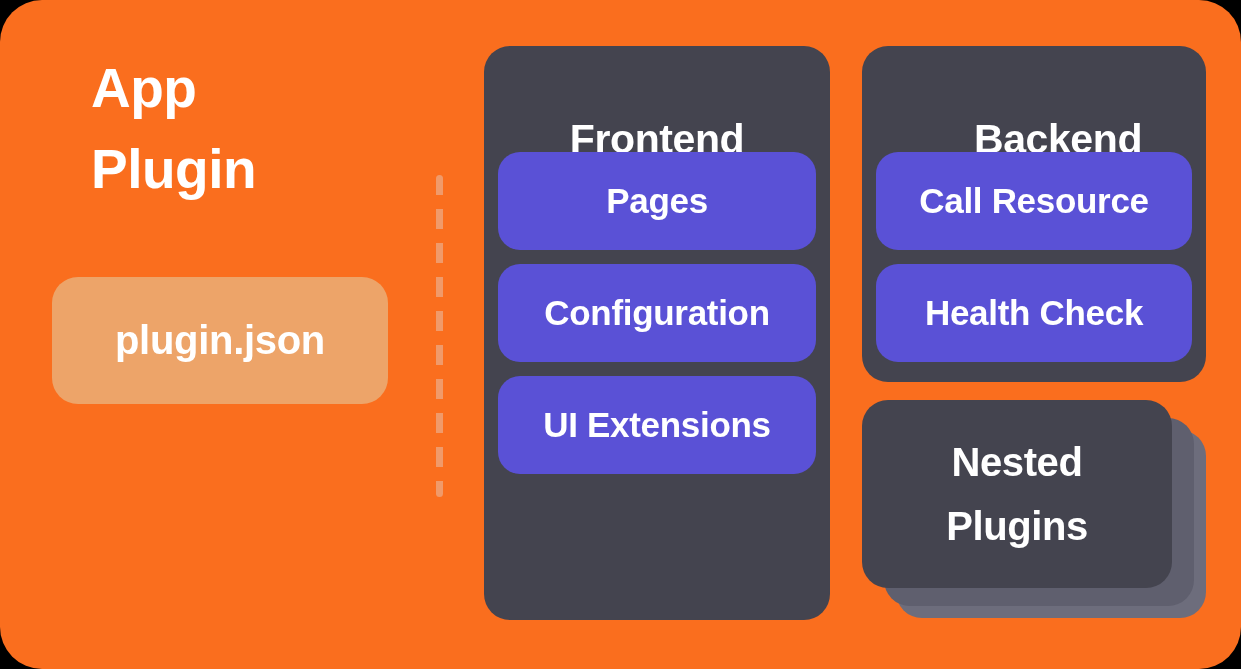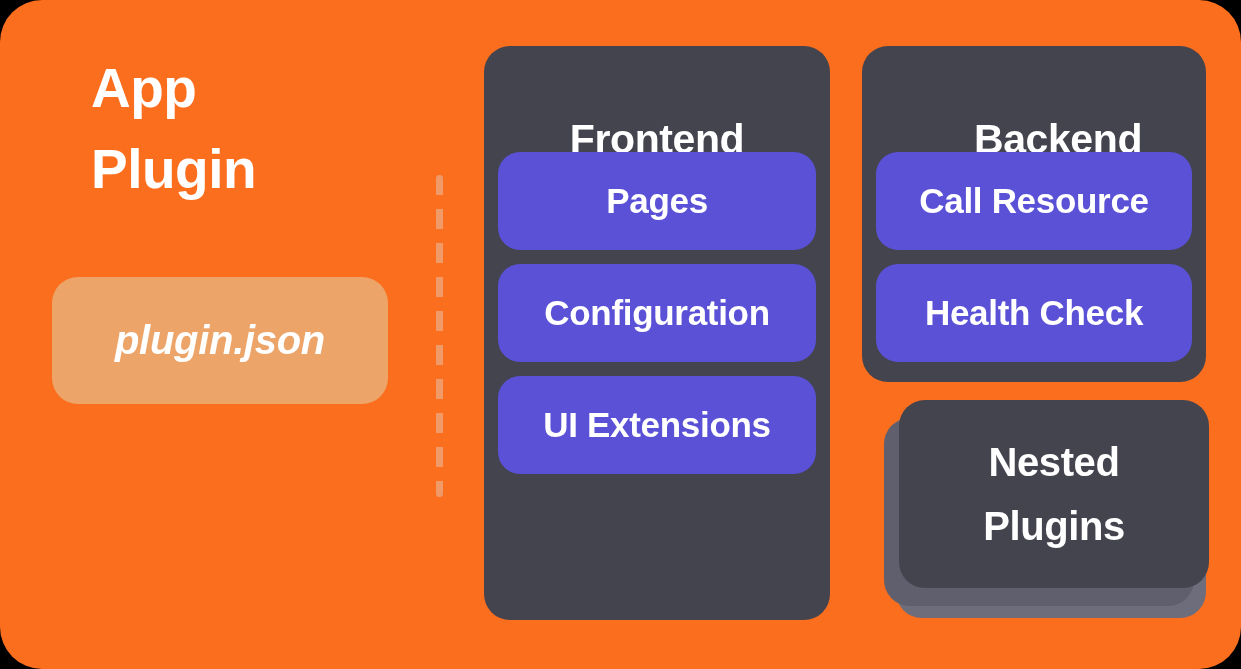--- a/index.html
+++ b/index.html
@@ -58,21 +58,20 @@
     display: flex;
     align-items: center;
     justify-content: center;
     box-sizing: border-box;
   }
   #manifest-label {
     color: #ffffff;
     font-size: 40px;
     font-weight: bold;
     letter-spacing: -0.3px;
-    font-style: italic;
   }
 
   #divider {
     position: absolute;
     left: 436px;
     top: 175px;
     width: 7px;
     height: 322px;
     background-image: linear-gradient(
         to bottom,
@@ -179,21 +178,20 @@
     left: 0;
     top: 0;
     width: 310px;
     height: 188px;
     background: #44444f;
     border-radius: 26px;
     display: flex;
     align-items: center;
     justify-content: center;
     box-sizing: border-box;
-    margin-left: 37px;
   }
   #nested-label {
     color: #ffffff;
     font-size: 40px;
     font-weight: bold;
     line-height: 1.6;
     text-align: center;
     letter-spacing: -0.4px;
     white-space: pre-line;
   }

